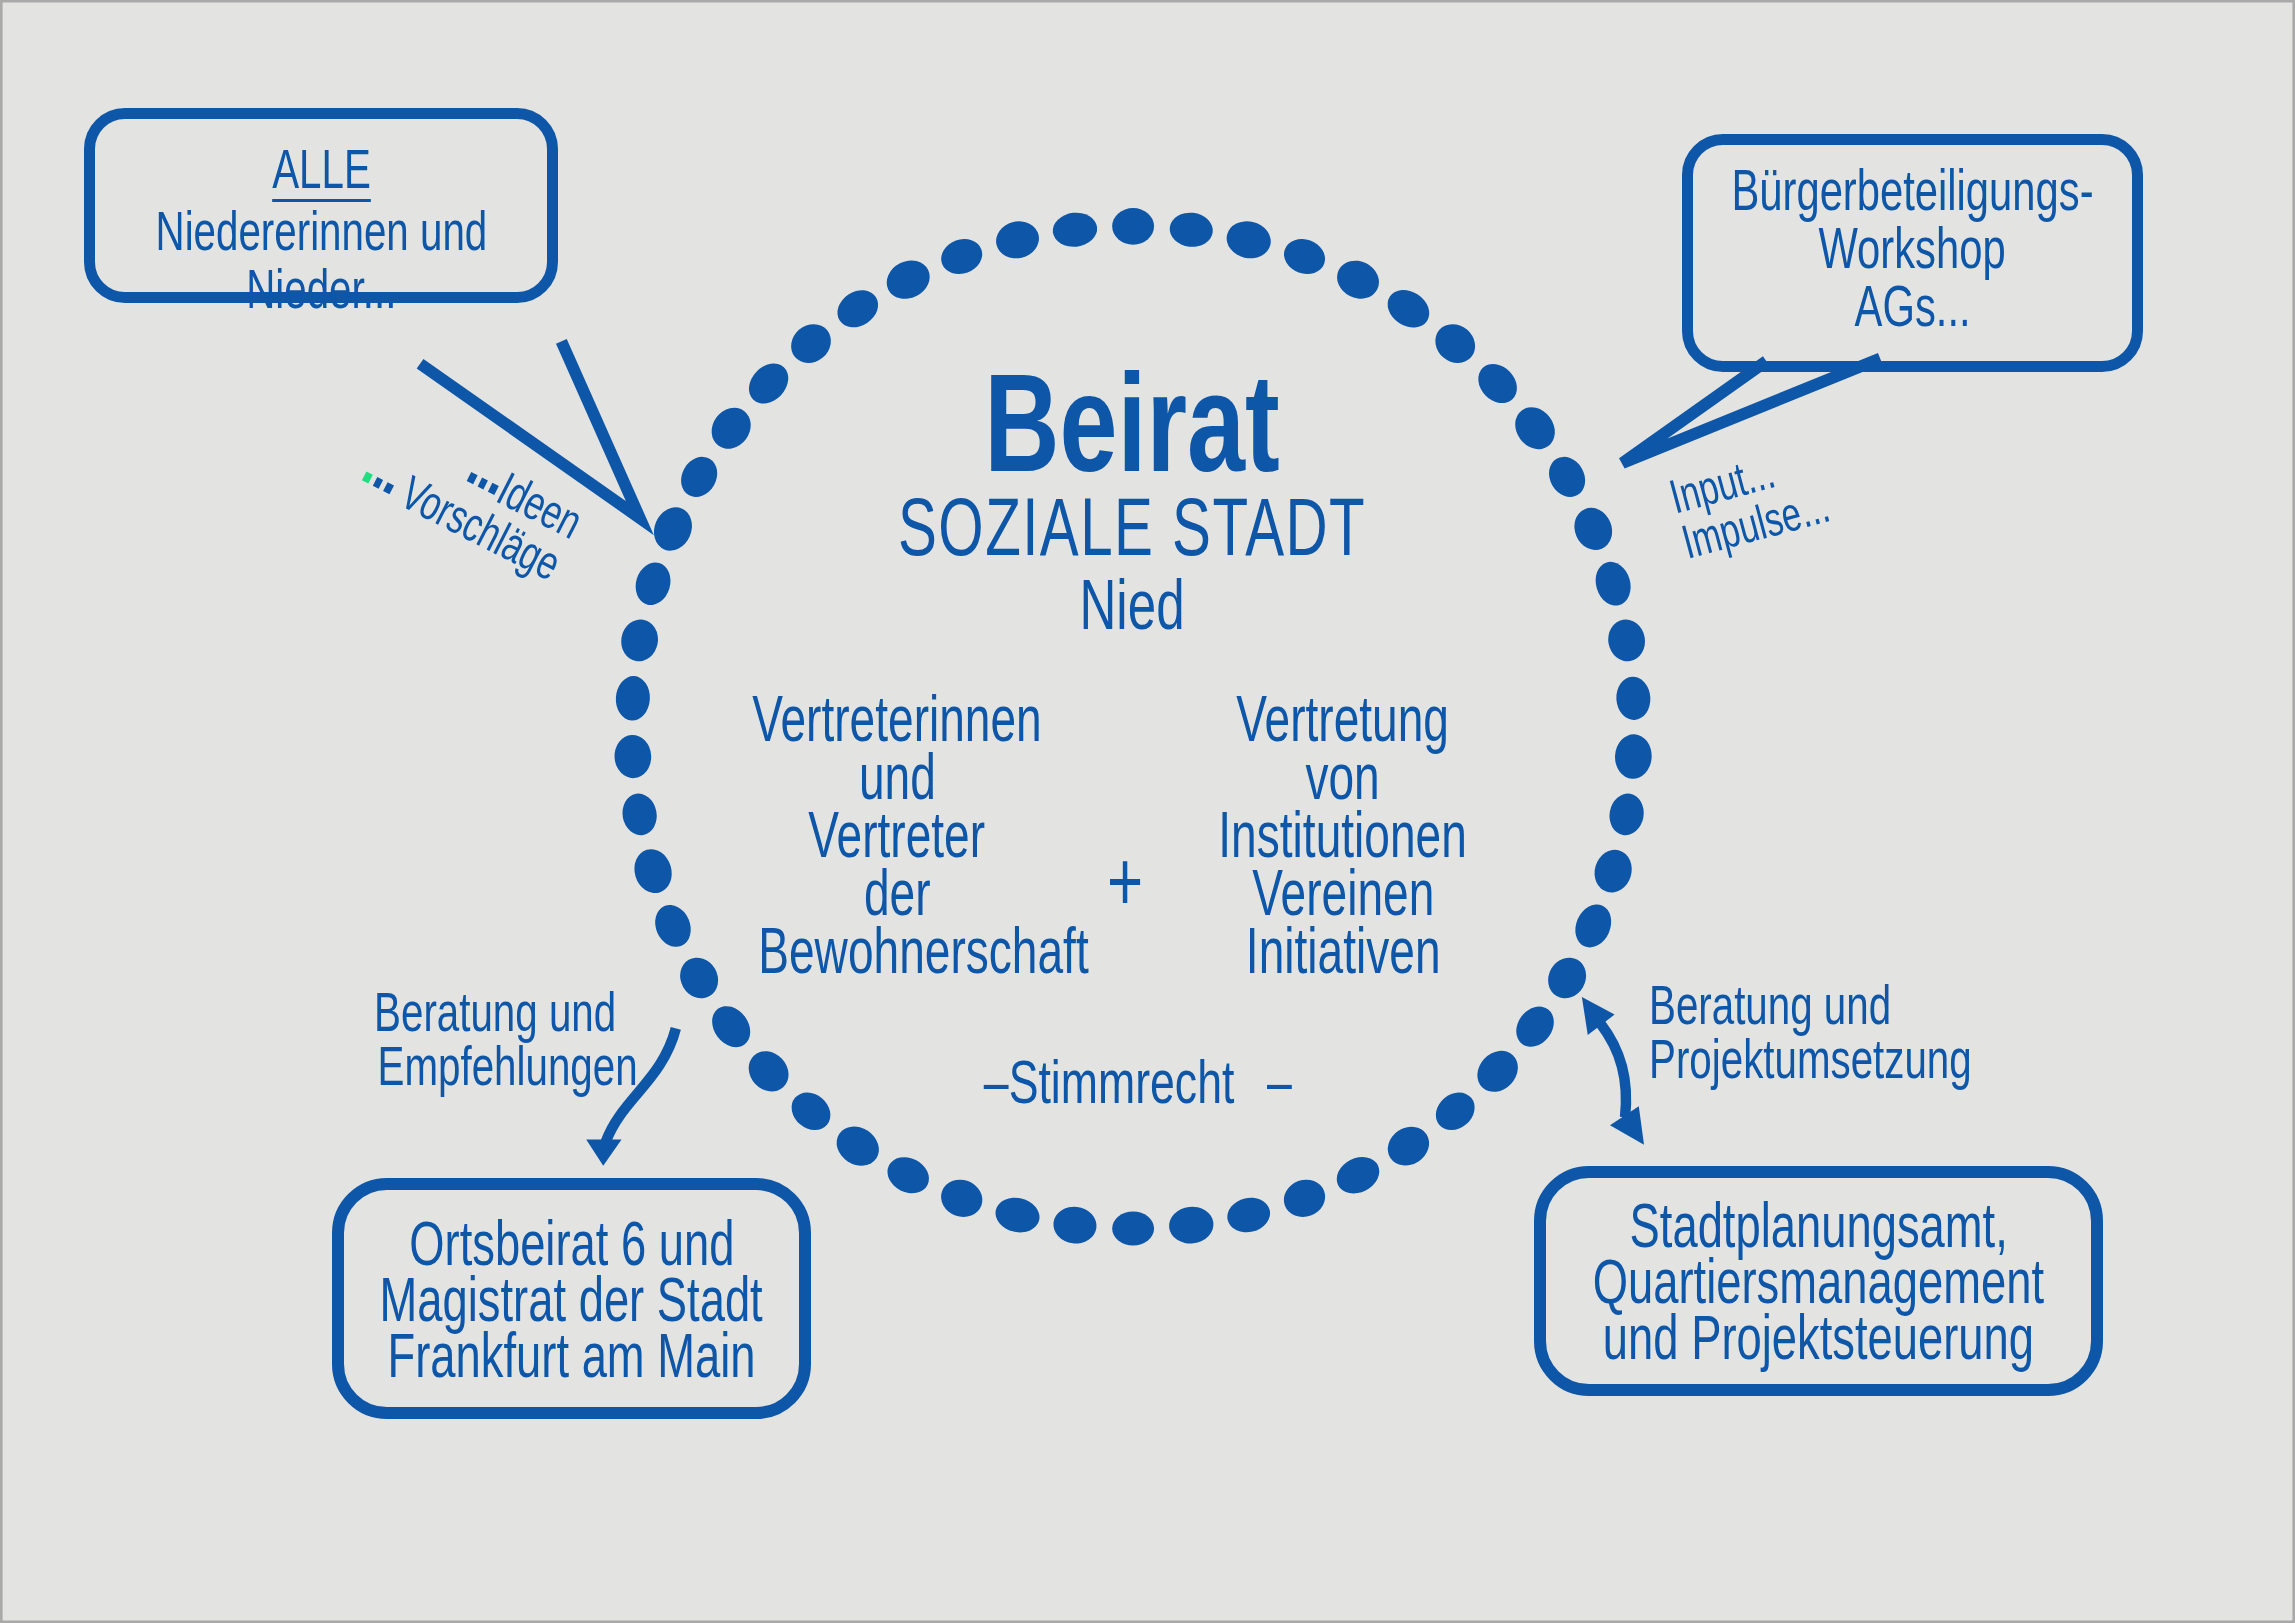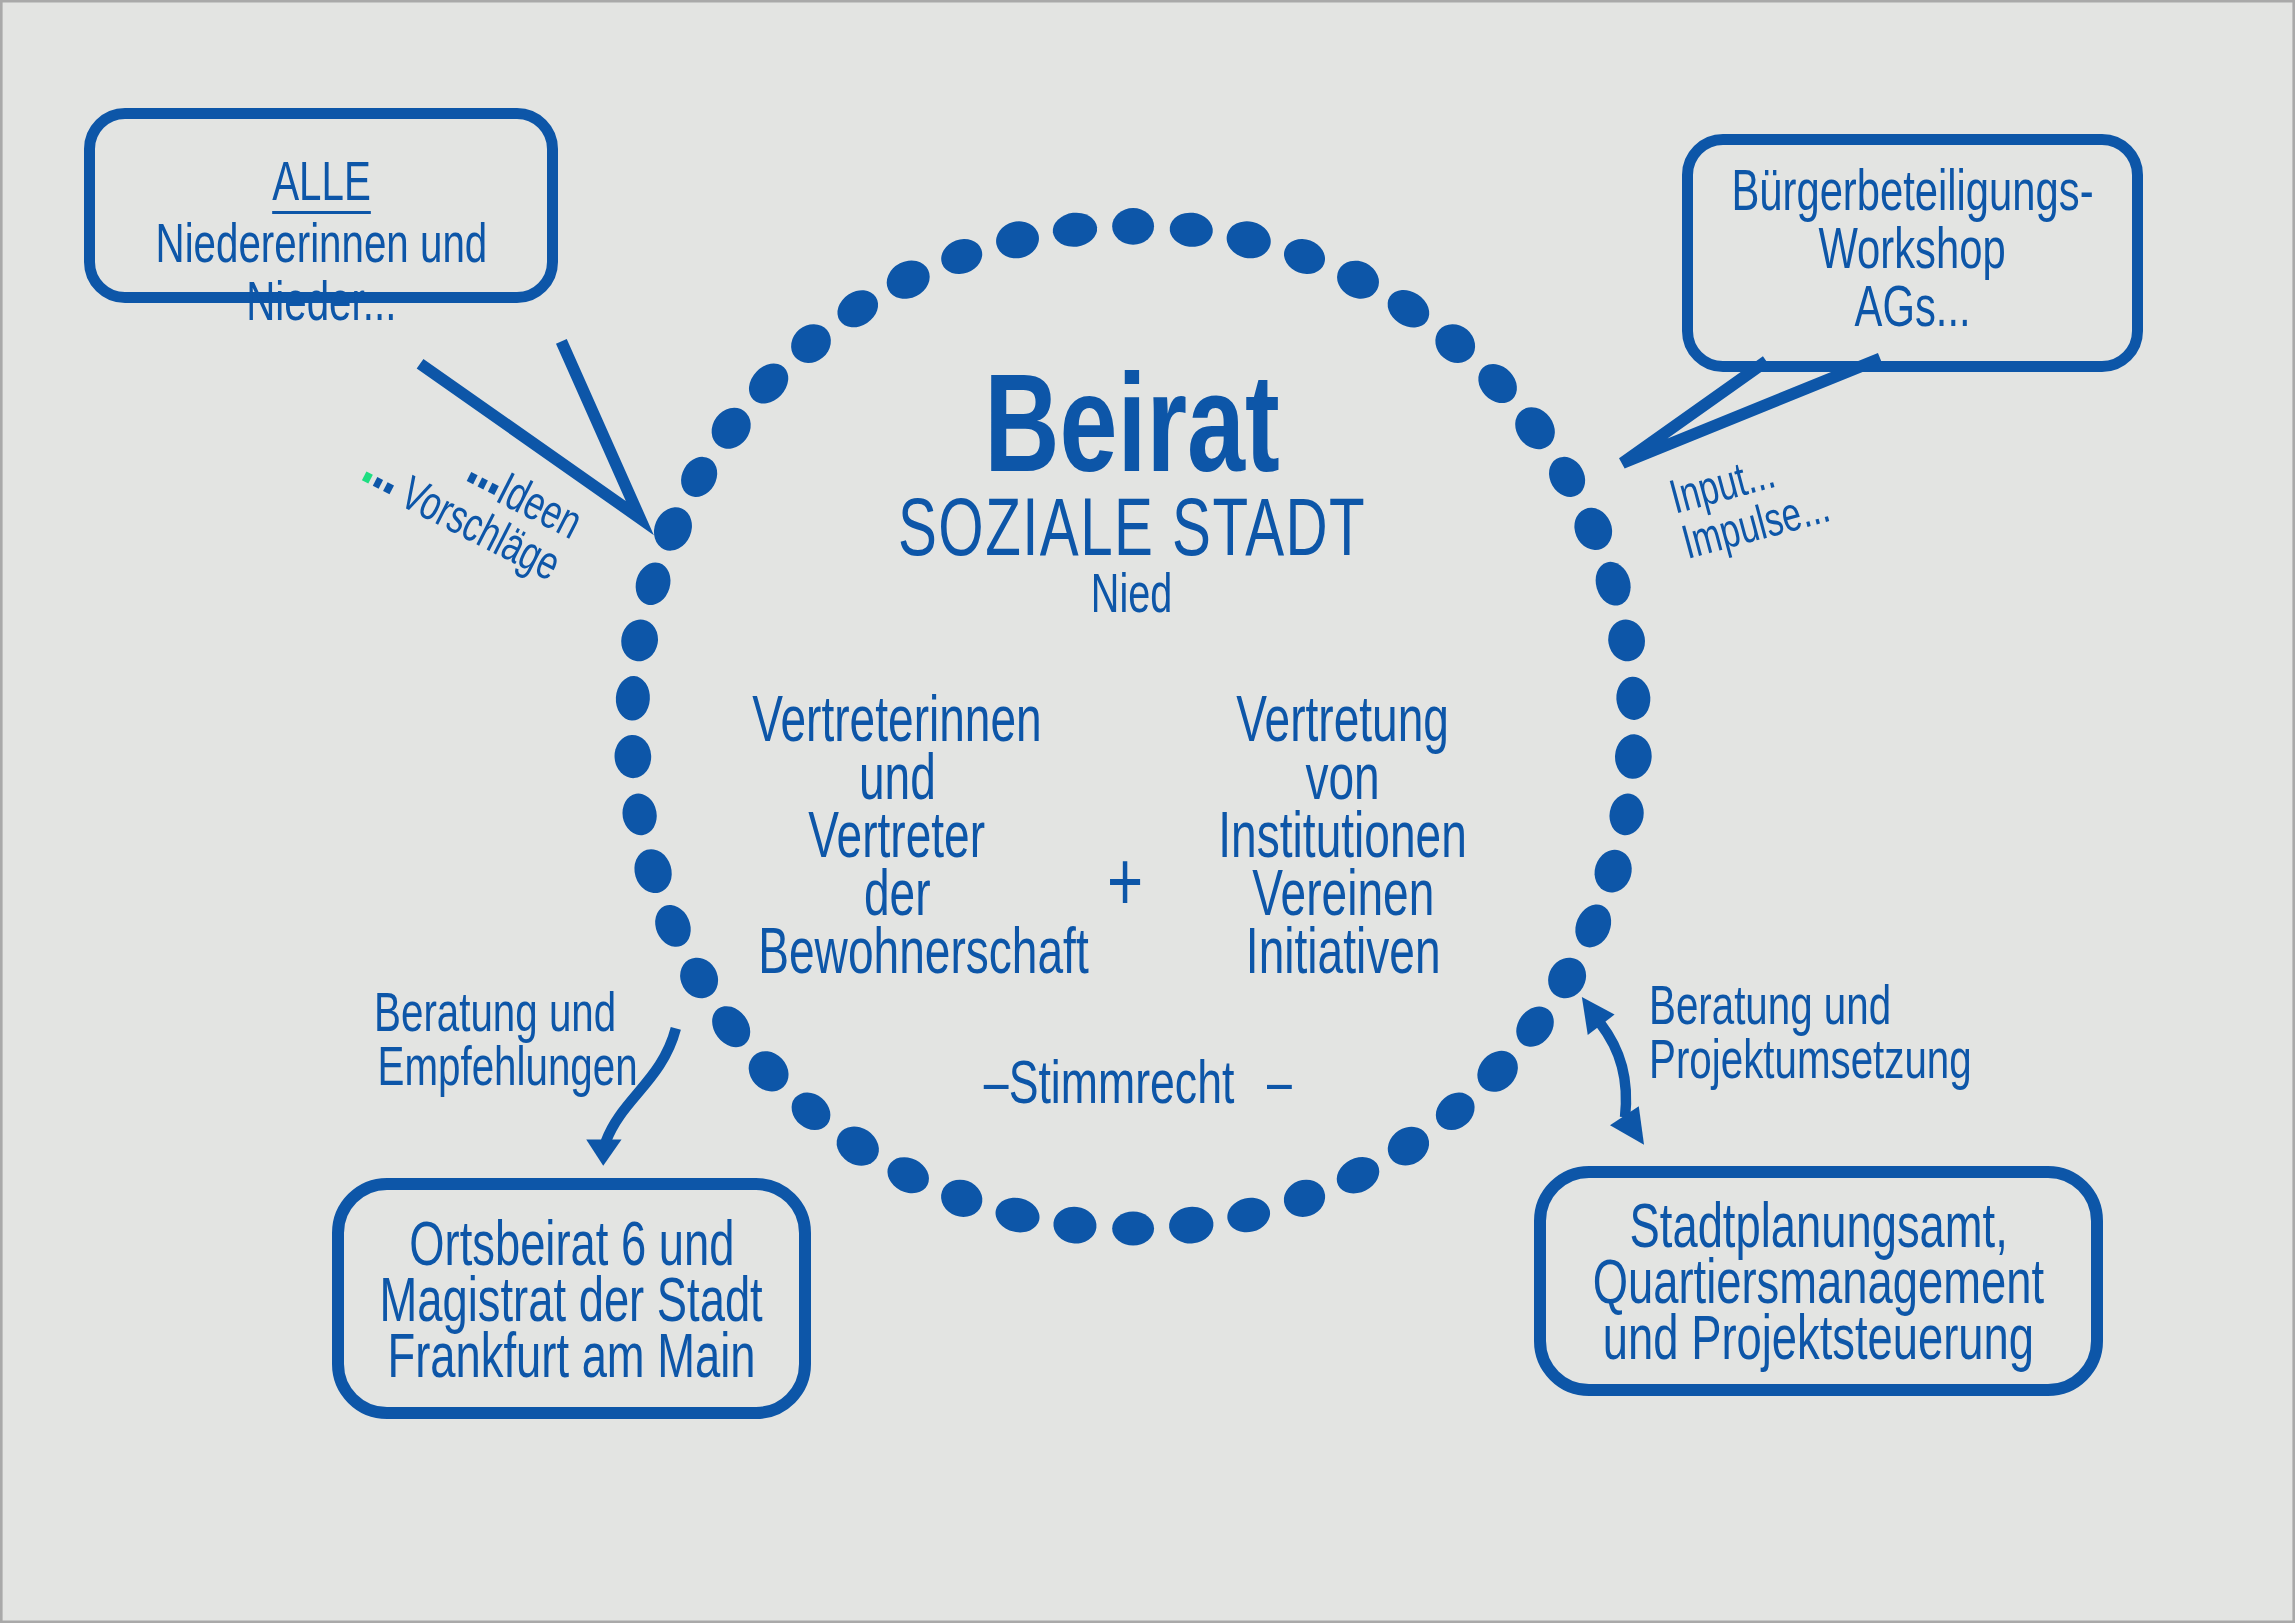--- a/index.html
+++ b/index.html
@@ -39,33 +39,33 @@
     display:flex;flex-direction:column;align-items:center;
     text-align:center;
   }
   .box{
     position:absolute;
     border:12.4px solid var(--accent);
     border-radius:55px;
     display:flex;flex-direction:column;align-items:center;justify-content:center;
     text-align:center;
   }
-  .bubble-tl{left:84px;top:108px;width:474px;height:195px;padding-top:33px;font-size:56px;line-height:58px;}
+  .bubble-tl{left:84px;top:108px;width:474px;height:195px;padding-top:21px;font-size:56px;line-height:58px;}
   .bubble-tr{left:1682px;top:134px;width:461px;height:238px;padding-top:15.7px;font-size:58px;line-height:58px;}
   .box-bl{left:332px;top:1178px;width:479px;height:241px;font-size:63px;line-height:56px;}
   .box-br{left:1534px;top:1166px;width:569px;height:230px;font-size:63px;line-height:56px;}
   .u{border-bottom:3.9px solid var(--accent);padding-bottom:0.7px;}
 
   
   .abs{position:absolute;}
   .center-wrap{left:805px;width:654px;text-align:center;}
   .title{top:352px;font-size:139px;font-weight:bold;line-height:141px;}
   .title .cond{transform:scaleX(0.75);}
   .subtitle{top:486px;font-size:81px;line-height:82px;letter-spacing:2px;}
-  .nied{top:552px;font-size:55px;line-height:82px;}
+  .nied{top:564px;font-size:71px;line-height:82px;}
 
   .col{top:690px;width:406px;text-align:center;font-size:64px;line-height:58px;}
   .col-left{left:694px;}
   .col-right{left:1140px;}
   .plus{left:1083px;top:832px;width:85px;text-align:center;font-size:86px;font-weight:normal;}
   .voting{left:811px;top:1046px;width:654px;text-align:center;font-size:62px;word-spacing:0.45em;}
 
   
   .rot{position:absolute;font-size:48px;line-height:47px;}
   .rot-ideas{left:288px;top:504px;width:301px;text-align:right;transform:rotate(27deg);transform-origin:100% 0;}

